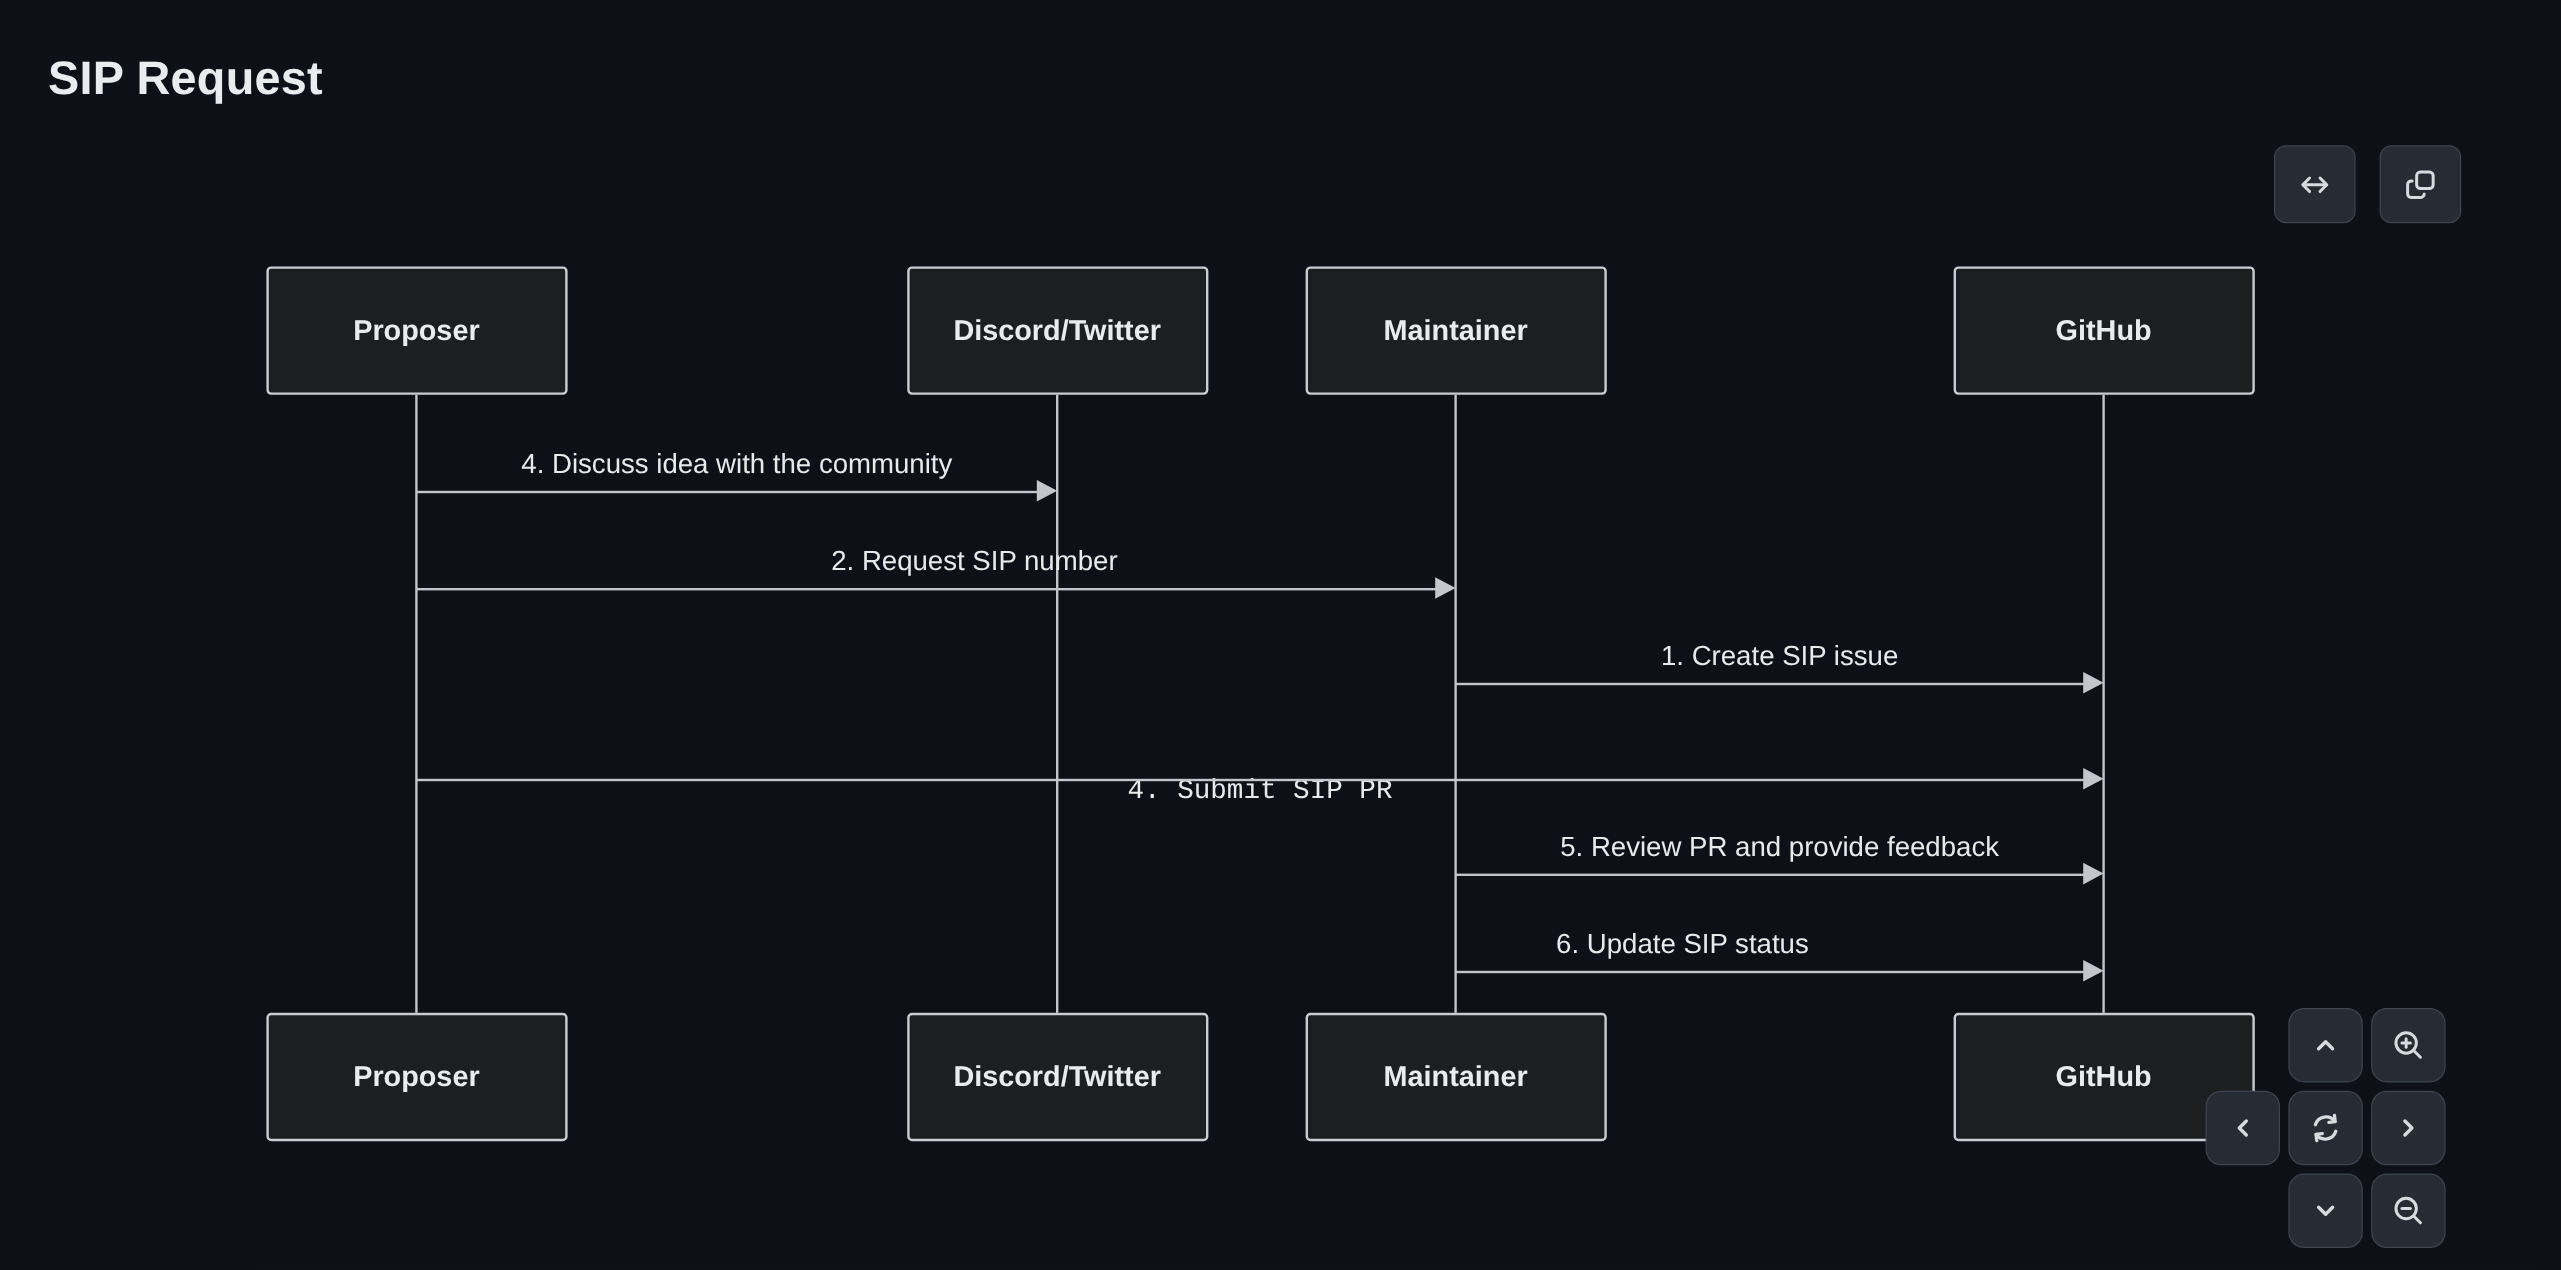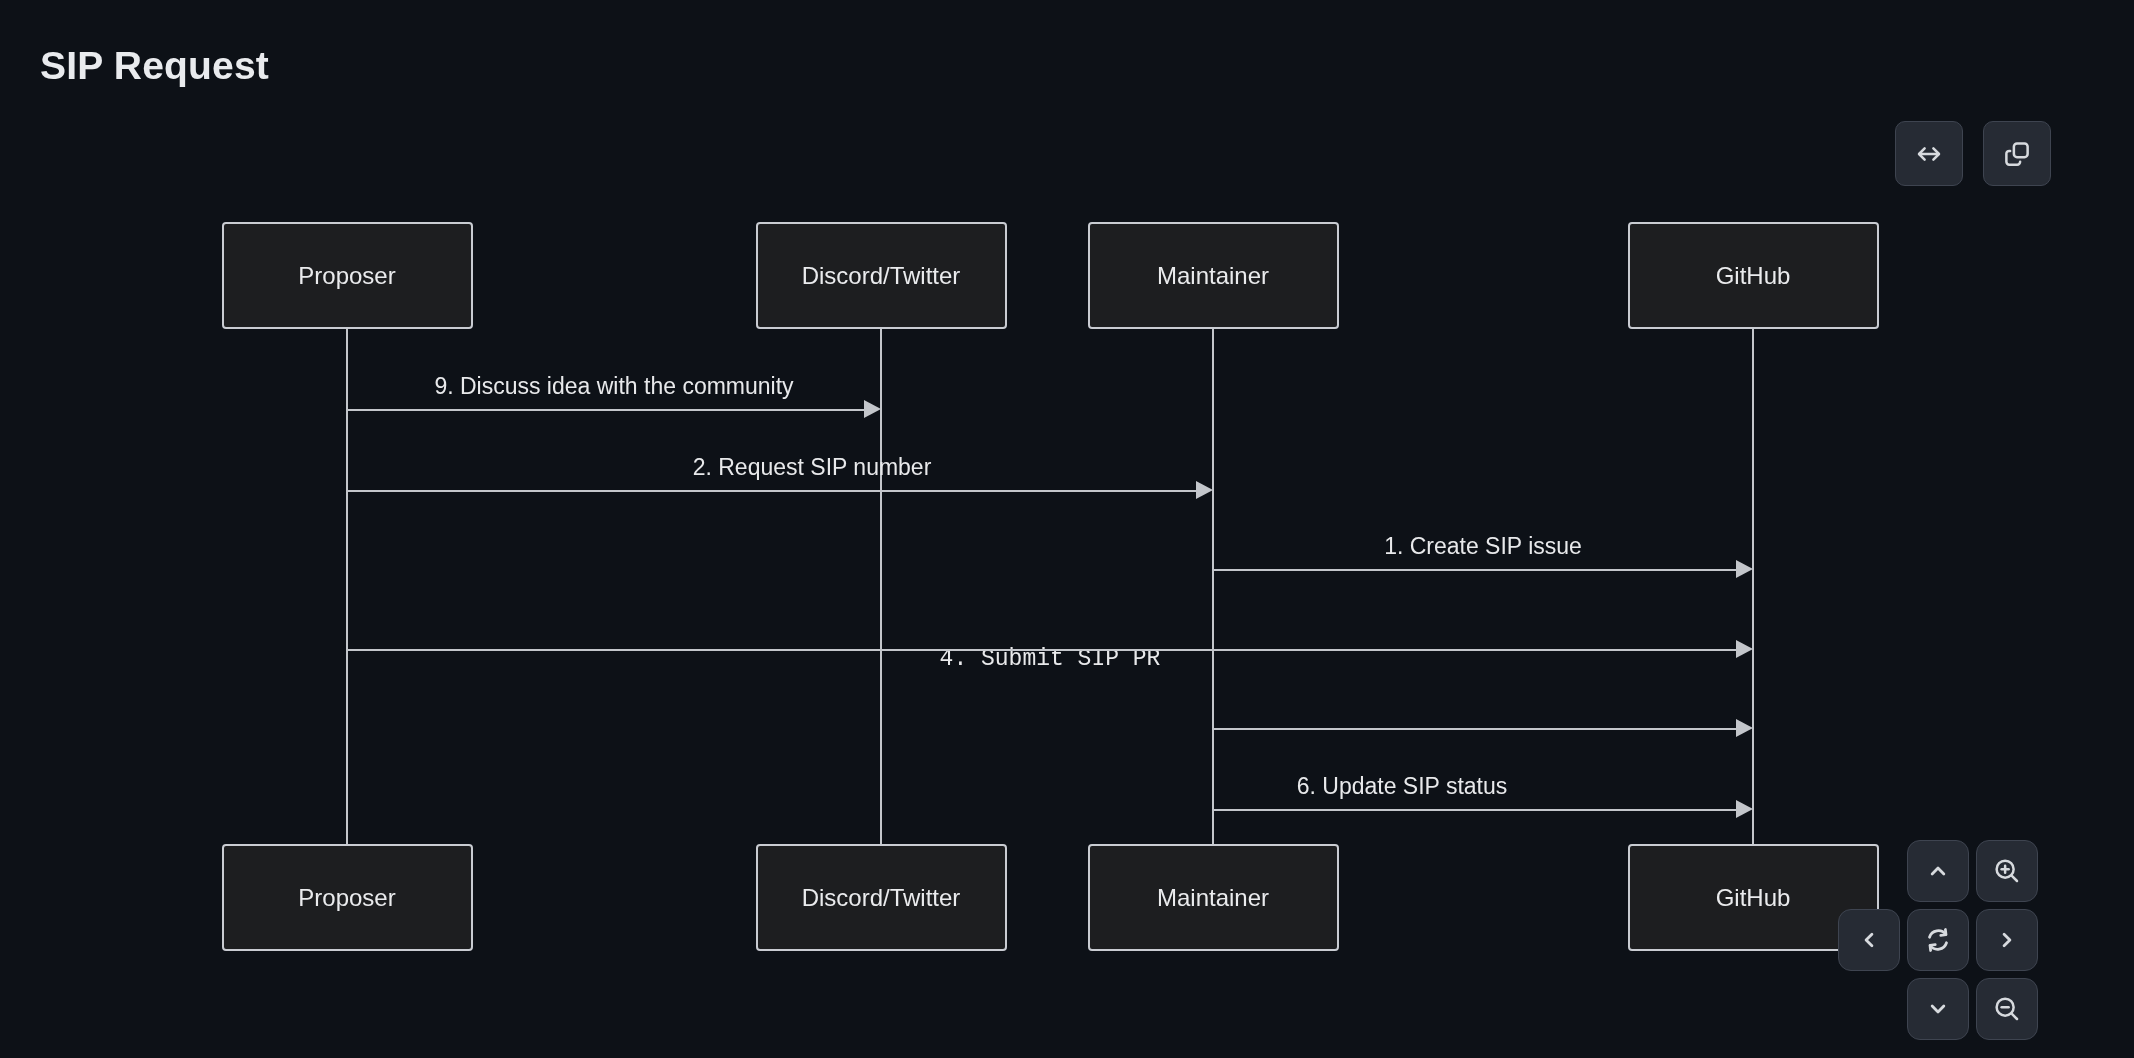--- a/index.html
+++ b/index.html
@@ -14,21 +14,21 @@
   .page-title {
     position: absolute; left: 40px; top: 18px;
     font-size: 39px; font-weight: 700; color: #e9ebee;
     letter-spacing: 0.2px;
   }
   #diagram { position: absolute; inset: 0; }
   .lifeline { position: absolute; width: 2px; background: #c3c6cb; }
   .actor-box {
     position: absolute; width: 251px; height: 107px;
     background: #1d1e20; border: 2px solid #c9ccd2; border-radius: 4px;
-    display: flex; align-items: center; justify-content: center;
+    display: flex; align-items: center; justify-content: center; font-weight: bold;
   }
   .actor-box span {
     font-size: 24px; color: #eaebed; white-space: nowrap;
   }
   .msg-label {
     position: absolute; transform: translate(-50%, -100%);
     font-size: 23px; color: #e8e9eb; white-space: nowrap;
   }
   .msg-line { position: absolute; height: 2px; background: #c3c6cb; }
   .msg-arrow { position: absolute; width: 0; height: 0; }
@@ -72,32 +72,33 @@
     <div class="actor-box" style="left: 1087.5px; top: 844px;">
       <span>Maintainer</span>
     </div>
     <div class="lifeline" style="left: 1752px; top: 329px; height: 515px;"></div>
     <div class="actor-box" style="left: 1627.5px; top: 222px;">
       <span>GitHub</span>
     </div>
     <div class="actor-box" style="left: 1627.5px; top: 844px;">
       <span>GitHub</span>
     </div>
-    <div class="msg-label" style="left: 614px; top: 400px;">9. Discuss idea with the community</div>
+    <div class="msg-label" style="left: 614px; top: 400px;">4. Discuss idea with the community</div>
     <div class="msg-line" style="left: 347px; top: 409px; width: 530px;"></div>
     <div class="msg-arrow right" style="left: 864px; top: 400px;"></div>
     <div class="msg-label" style="left: 780px; top: 481px; margin-left: 32px;">2. Request SIP number</div>
     <div class="msg-line" style="left: 347px; top: 490px; width: 862px;"></div>
     <div class="msg-arrow right" style="left: 1196px; top: 481px;"></div>
     <div class="msg-label" style="left: 1483px; top: 560px;">1. Create SIP issue</div>
     <div class="msg-line" style="left: 1213px; top: 569px; width: 536px;"></div>
     <div class="msg-arrow right" style="left: 1736px; top: 560px;"></div>
     <div class="msg-label" style="left: 1050px; top: 672px; font-family: Liberation Mono, monospace;">4. Submit SIP PR</div>
     <div class="msg-line" style="left: 347px; top: 649px; width: 1402px;"></div>
     <div class="msg-arrow right" style="left: 1736px; top: 640px;"></div>
+    <div class="msg-label" style="left: 1483px; top: 719px;">5. Review PR and provide feedback</div>
     <div class="msg-line" style="left: 1213px; top: 728px; width: 536px;"></div>
     <div class="msg-arrow right" style="left: 1736px; top: 719px;"></div>
     <div class="msg-label" style="left: 1402px; top: 800px;">6. Update SIP status</div>
     <div class="msg-line" style="left: 1213px; top: 809px; width: 536px;"></div>
     <div class="msg-arrow right" style="left: 1736px; top: 800px;"></div>
   </div>
 
 <div>
   <button class="icon-btn top-btn" style="left:1895px; top:121px;">
     <svg width="30" height="30" viewBox="0 0 24 24">

